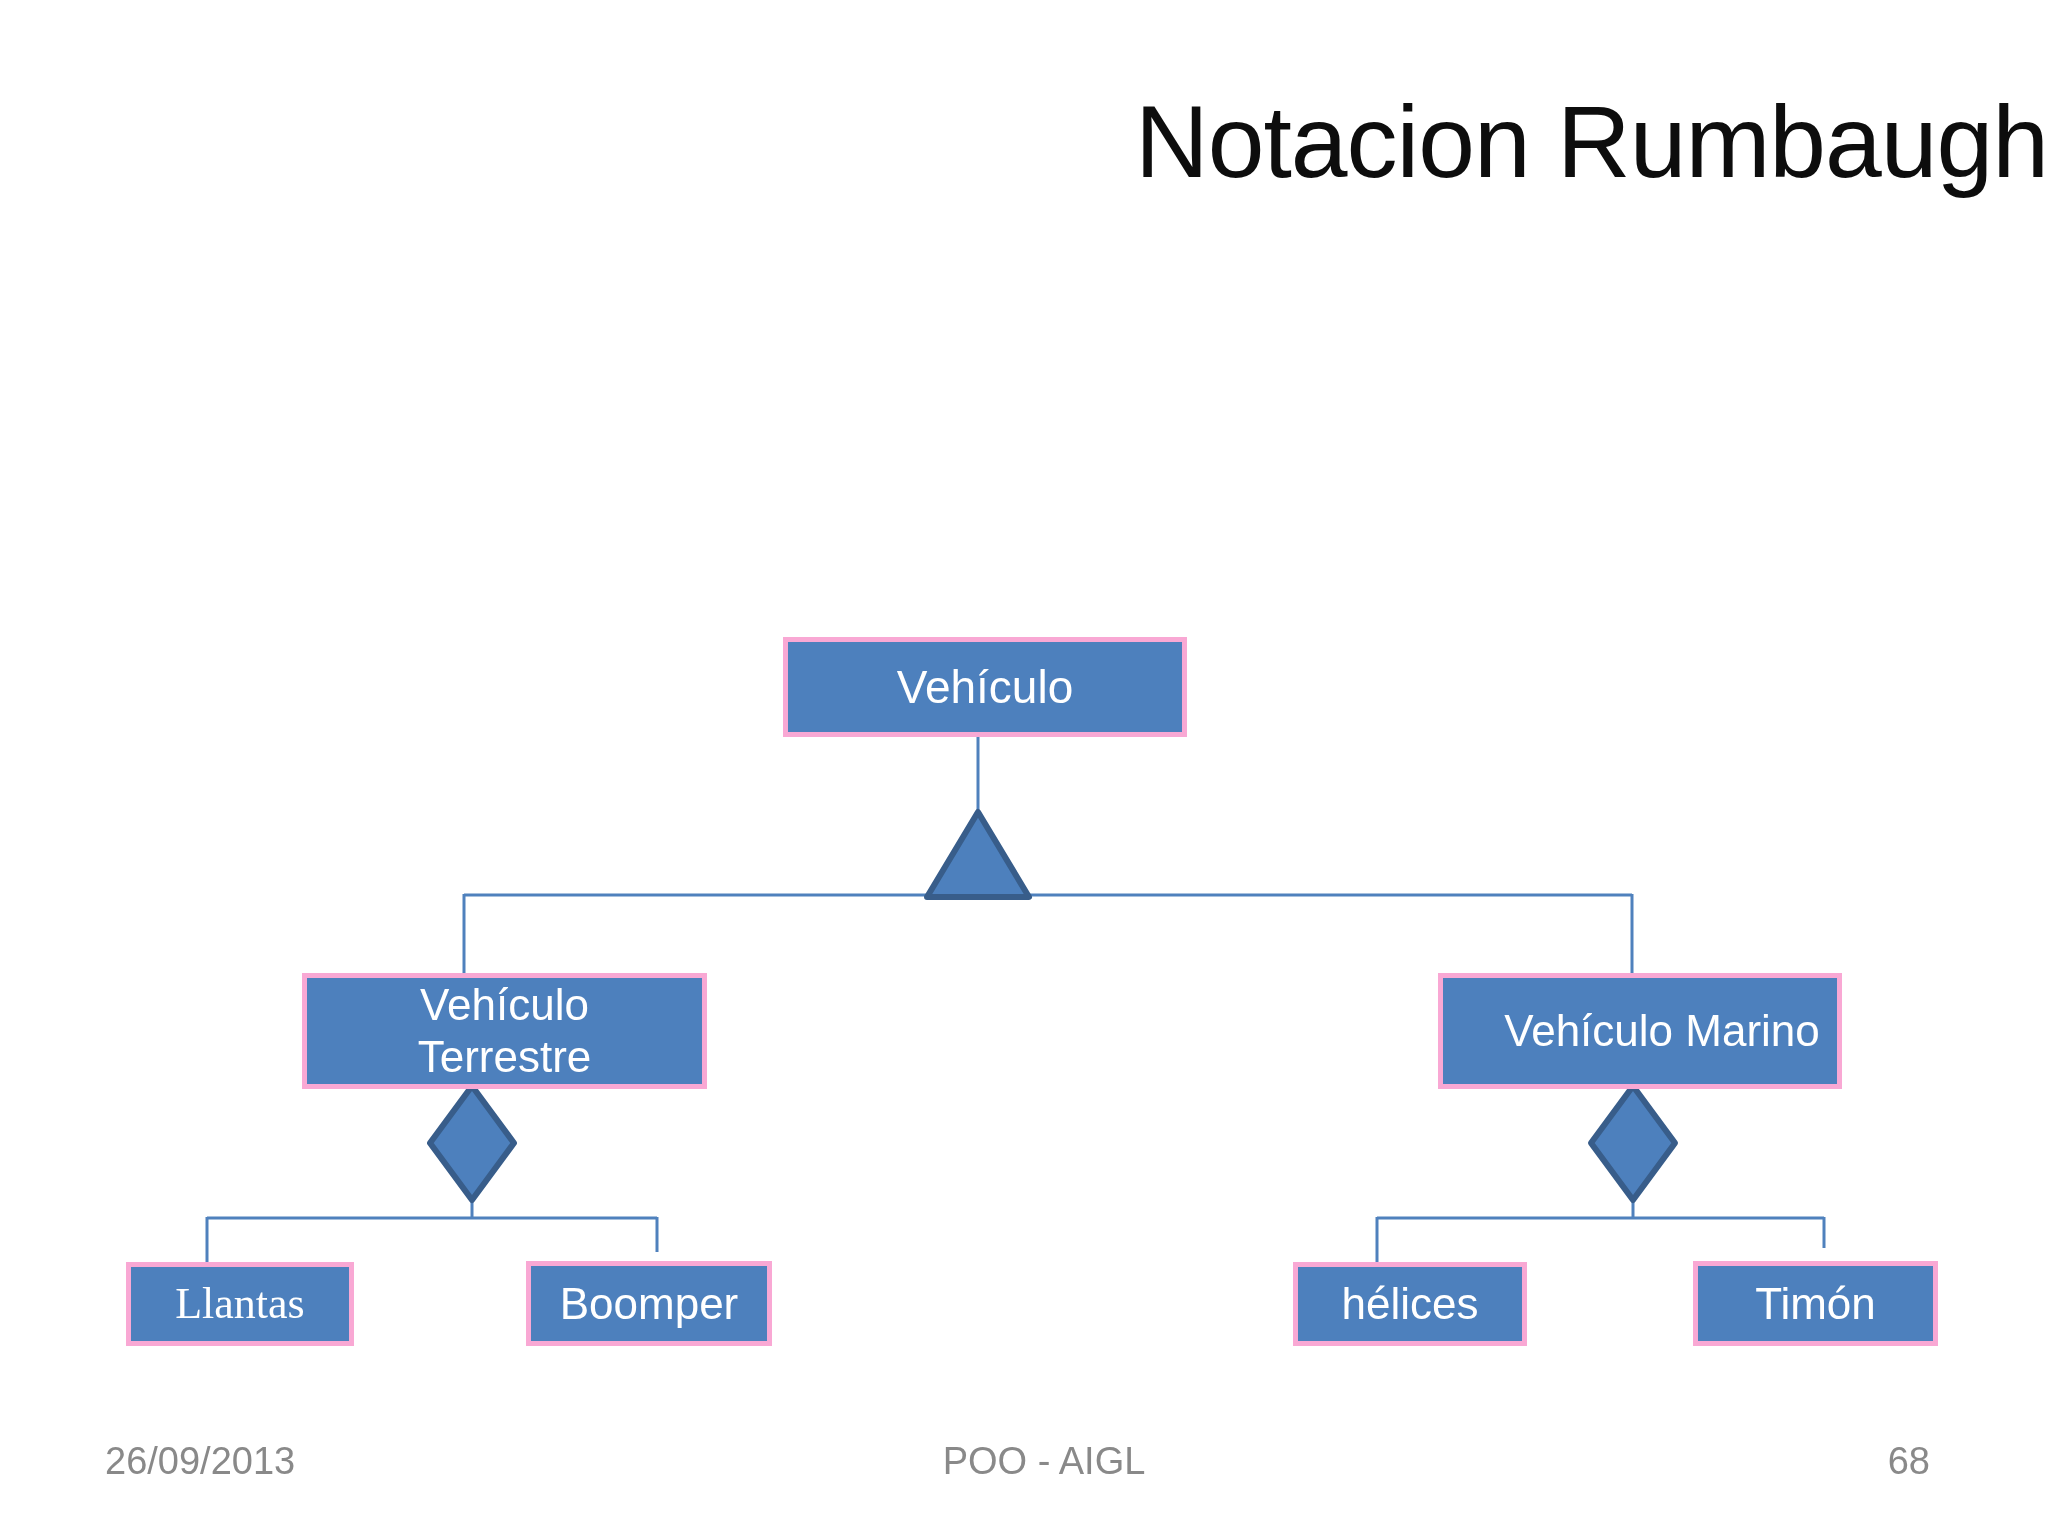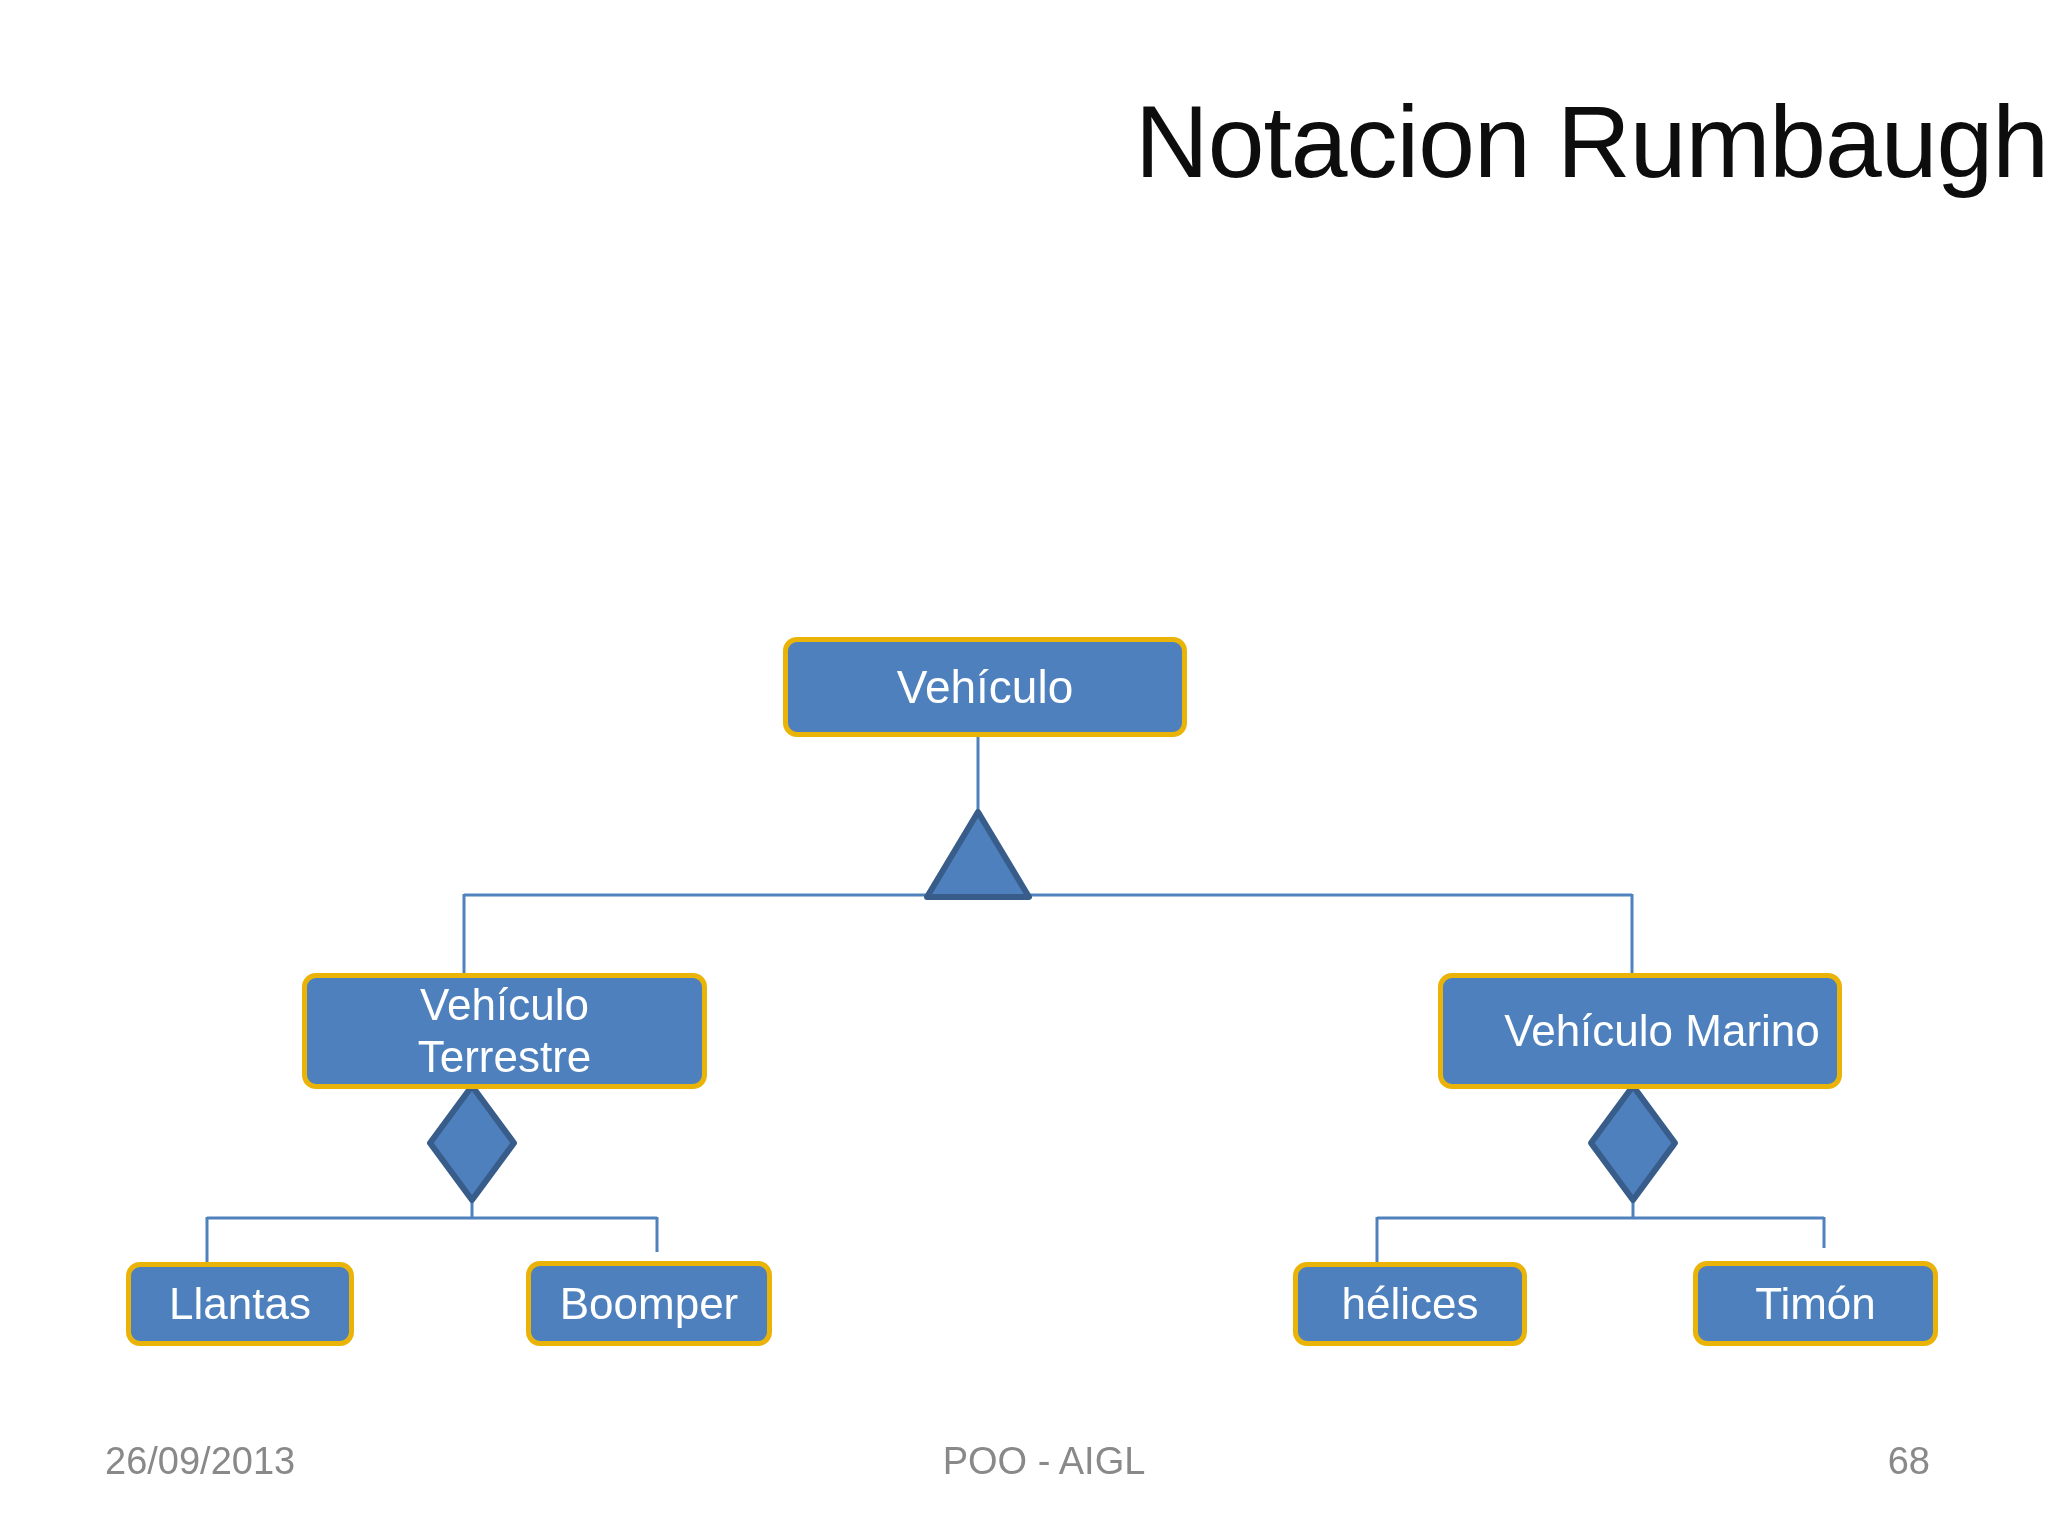--- a/index.html
+++ b/index.html
@@ -19,34 +19,34 @@
     color:#0d0d0d;
     letter-spacing:-1px;
   }
   .connector-layer{
     position:absolute;top:0;left:0;width:2048px;height:1536px;
   }
   .node{
     position:absolute;
     box-sizing:border-box;
     background:#4d80bd;
-    border:5px solid #eab308;
-    border-radius:14px;
+    border:5px solid #f9a8d4;
+    border-radius:0;
     color:#ffffff;
     display:flex;
     flex-direction:column;
     align-items:center;
     justify-content:center;
     text-align:center;
     line-height:1.18;
   }
   .node-vehiculo   {left:783px;  top:637px;  width:404px; height:100px; font-size:46px;}
   .node-terrestre  {left:302px;  top:973px;  width:405px; height:116px; font-size:44px;}
   .node-marino     {left:1438px; top:973px;  width:404px; height:116px; font-size:44px;padding-left:44px;}
-  .node-llantas    {left:126px;  top:1262px; width:228px; height:84px;  font-size:44px;}
+  .node-llantas    {left:126px;  top:1262px; width:228px; height:84px;  font-size:44px;font-family:Liberation Serif, serif;}
   .node-boomper    {left:526px;  top:1261px; width:246px; height:85px;  font-size:44px;}
   .node-helices    {left:1293px; top:1262px; width:234px; height:84px;  font-size:44px;}
   .node-timon      {left:1693px; top:1261px; width:245px; height:85px;  font-size:44px;}
   .footer-text{
     position:absolute;
     top:1440px;
     font-size:38px;
     color:#898989;
   }
   .footer-date{left:105px;}

